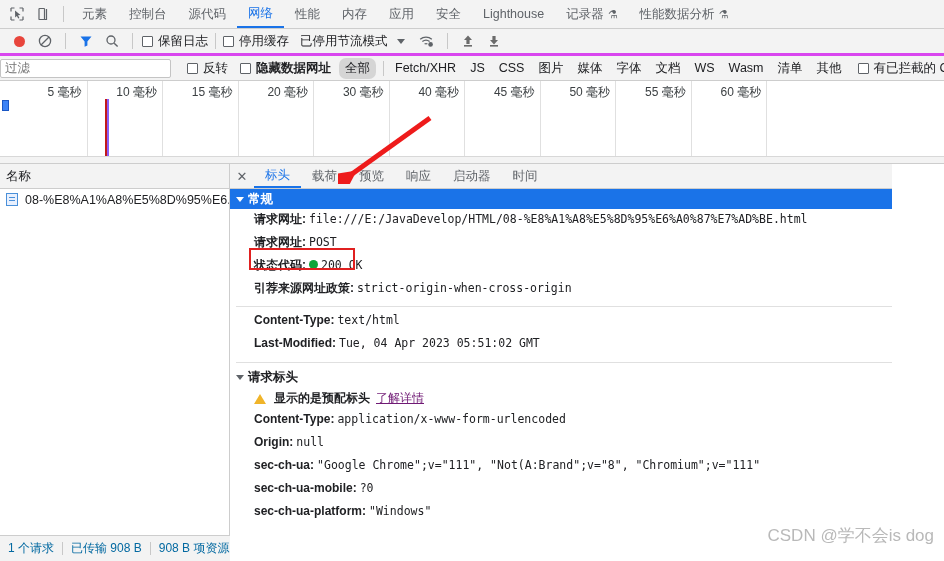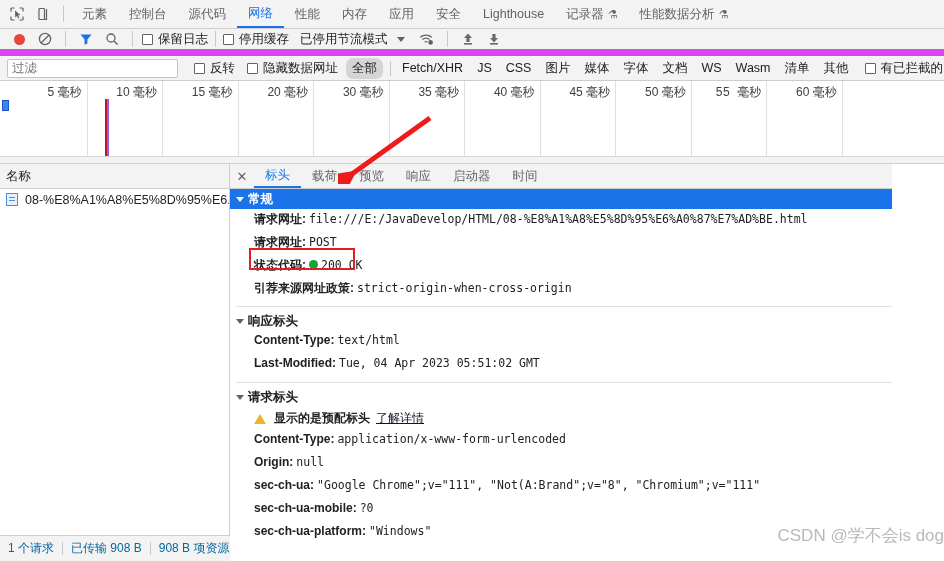--- a/index.html
+++ b/index.html
@@ -69,21 +69,21 @@
     margin-left: 4px;
     font-size: 11px;
     color: #5f6368;
   }
 
   
   .net-toolbar {
     height: 27px;
     min-height: 27px;
     background: #f3f3f3;
-    border-bottom: 7px solid #d946ef;
+    border-bottom: 3px solid #d946ef;
     display: flex;
     align-items: center;
     padding-left: 6px;
     box-sizing: border-box;
   }
   .record-dot {
     width: 11px;
     height: 11px;
     border-radius: 50%;
     background: #e8453c;
@@ -136,21 +136,21 @@
     background: #f3f3f3;
     border-bottom: 1px solid #cdcdcd;
     display: flex;
     align-items: center;
     box-sizing: border-box;
     position: relative;
   }
   .filter-input {
     width: 176px;
     height: 19px;
-    margin-left: 7px;
+    margin-left: 0;
     border: 1px solid #c4c4c4;
     background: #fff;
     border-radius: 2px;
     font-family: "Liberation Sans", sans-serif;
     font-size: 12.5px;
     color: #ef4444;
     padding: 0 4px;
     box-sizing: border-box;
     outline: none;
   }
@@ -410,21 +410,21 @@
     border-right: 6px solid transparent;
     border-bottom: 10px solid #f0b429;
     margin-right: 8px;
   }
   .warn-text {
     font-weight: bold;
     color: #202124;
     margin-right: 6px;
   }
   .warn-link {
-    color: #0f172a;
+    color: #701a75;
     text-decoration: underline;
     cursor: pointer;
   }
 
   
   .status-bar {
     height: 26px;
     min-height: 26px;
     background: #f3f3f3;
     border-top: 1px solid #cdcdcd;
@@ -456,21 +456,21 @@
     border: 2px solid #e02020;
     box-sizing: border-box;
     pointer-events: none;
   }
   .arrow-svg {
     position: absolute;
     pointer-events: none;
   }
   .watermark {
     position: absolute;
-    right: 0;
+    right: 10px;
     bottom: 14px;
     font-size: 17px;
     color: #b9b9b9;
     white-space: nowrap;
     pointer-events: none;
   }
   .right-gap {
     position: absolute;
     right: 0;
     top: 0;
@@ -594,21 +594,21 @@
     </div>
   </div>
 
   <div class="filter-bar">
     <input class="filter-input" type="text" placeholder="过滤" style="">
     <div class="fsep"></div>
     <div class="cbwrap">
       <div class="cbox"></div>
       <span class="cb-label">反转</span>
     </div>
-    <div class="cbwrap" style="margin-left:12px;">
+    <div class="cbwrap" style="margin-left:12px;font-weight:bold;">
       <div class="cbox"></div>
       <span class="cb-label">隐藏数据网址</span>
     </div>
     <div id="type-chips-host" style="display:flex;align-items:center;margin-left:8px;">
         <div class="type-chip sel">全部</div>
         <div class="fsep" style="margin: 0px 5px;"></div>
         <div class="type-chip">Fetch/XHR</div>
         <div class="type-chip">JS</div>
         <div class="type-chip">CSS</div>
         <div class="type-chip">图片</div>
@@ -637,32 +637,29 @@
         <div class="ov-cell" style="width: 75.52px;">
           <span>15 毫秒</span>
         </div>
         <div class="ov-cell" style="width: 75.52px;">
           <span>20 毫秒</span>
         </div>
         <div class="ov-cell" style="width: 75.52px;">
           <span>30 毫秒</span>
         </div>
         <div class="ov-cell" style="width: 75.52px;">
-          <span>35 毫秒</span>
-        </div>
-        <div class="ov-cell" style="width: 75.52px;">
           <span>40 毫秒</span>
         </div>
         <div class="ov-cell" style="width: 75.52px;">
           <span>45 毫秒</span>
         </div>
         <div class="ov-cell" style="width: 75.52px;">
           <span>50 毫秒</span>
         </div>
-        <div class="ov-cell" style="width: 75.52px; font-family: Liberation Mono, monospace;">
+        <div class="ov-cell" style="width: 75.52px;">
           <span>55 毫秒</span>
         </div>
         <div class="ov-cell" style="width: 75.52px;">
           <span>60 毫秒</span>
         </div>
       </div>
     <div class="req-bar"></div>
     <div class="ev-line ev-red" style="left:105px;"></div>
     <div class="ev-line ev-blue" style="left:107px;"></div>
     <div class="ov-band"></div>
@@ -714,24 +711,20 @@
           <span class="status-dot"></span>
           <span class="hdr-val">200 OK</span>
         </div>
         <div class="hdr-row">
           <span class="hdr-name">引荐来源网址政策:</span>
           <span class="hdr-val">strict-origin-when-cross-origin</span>
         </div>
 
         <div class="sec-div"></div>
 
-        <div class="sec-title">
-          <span class="tri"></span>
-          <span>响应标头</span>
-        </div>
         <div class="hdr-row">
           <span class="hdr-name">Content-Type:</span>
           <span class="hdr-val">text/html</span>
         </div>
         <div class="hdr-row">
           <span class="hdr-name">Last-Modified:</span>
           <span class="hdr-val">Tue, 04 Apr 2023 05:51:02 GMT</span>
         </div>
 
         <div class="sec-div"></div>

